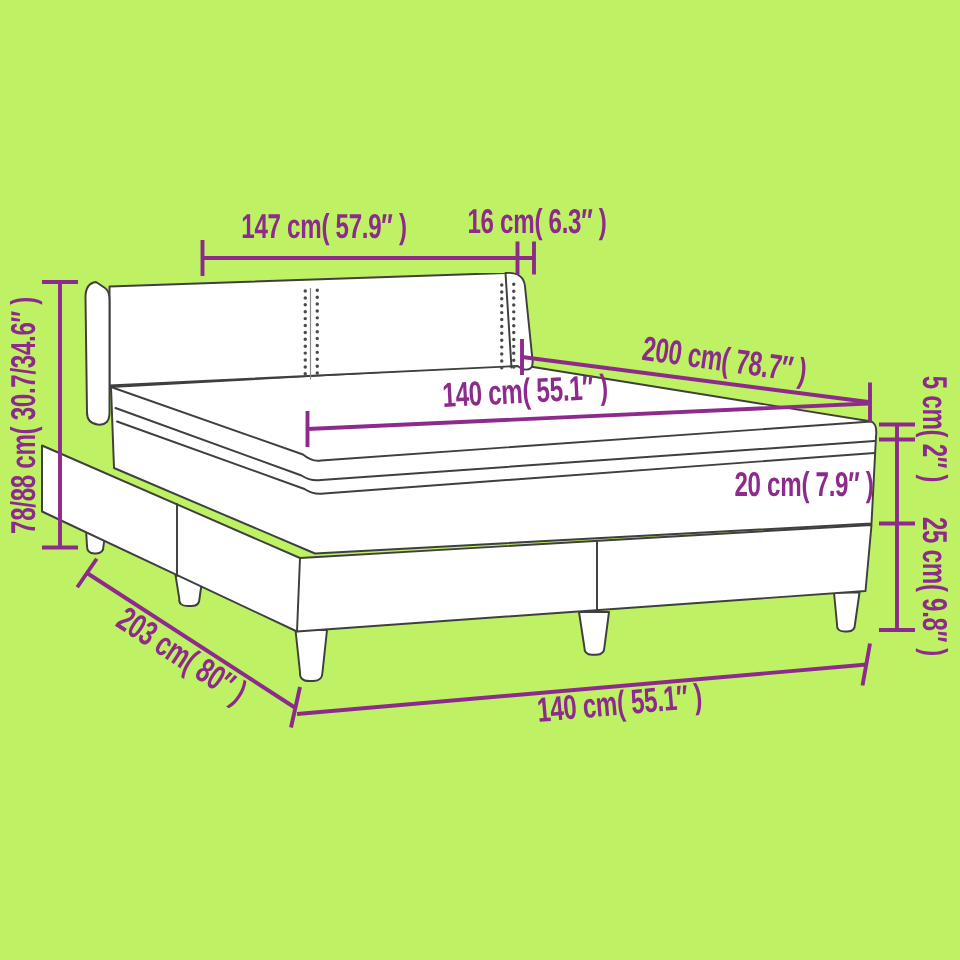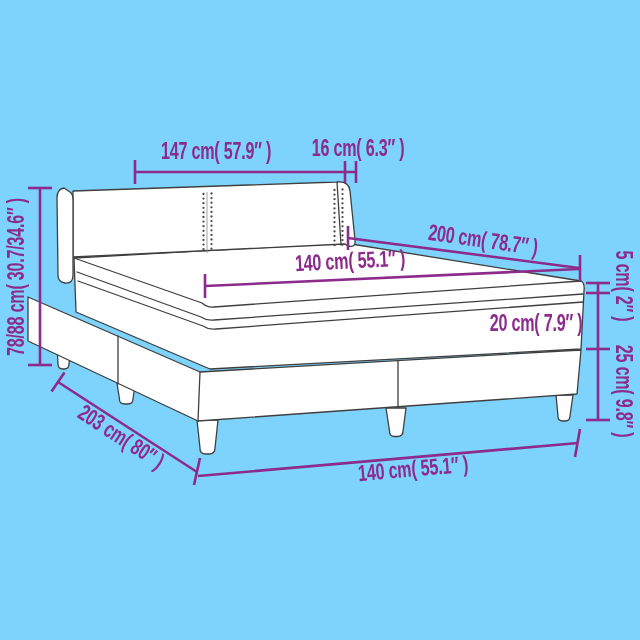--- a/index.html
+++ b/index.html
@@ -1,17 +1,17 @@
 <!DOCTYPE html>
 <html><head>
 <meta charset="utf-8">
 <style>
   html,body{margin:0;padding:0;background:#fff;}
   .stage{
-    position:relative;width:640px;height:640px;background:#7dd3fc;overflow:hidden;
+    position:relative;width:640px;height:640px;background:#bef264;overflow:hidden;
     font-family:"Liberation Sans","DejaVu Sans",sans-serif;
   }
   .art{position:absolute;left:0;top:0;}
   .bed{stroke:#3f3f3f;stroke-width:1.3;fill:none;stroke-linejoin:round;stroke-linecap:round;}
   .bed.face{fill:#ffffff;}
   .studs{stroke:#4a4a4a;stroke-width:2.3;fill:none;stroke-linecap:round;stroke-dasharray:0 4.6;}
   .seam{stroke:#8a8a8a;stroke-width:.8;fill:none;}
   .dim{stroke:#8D2B8D;stroke-width:2.6;fill:none;stroke-linecap:butt;}
   .lbl{
     position:absolute;white-space:nowrap;color:#8D2B8D;

